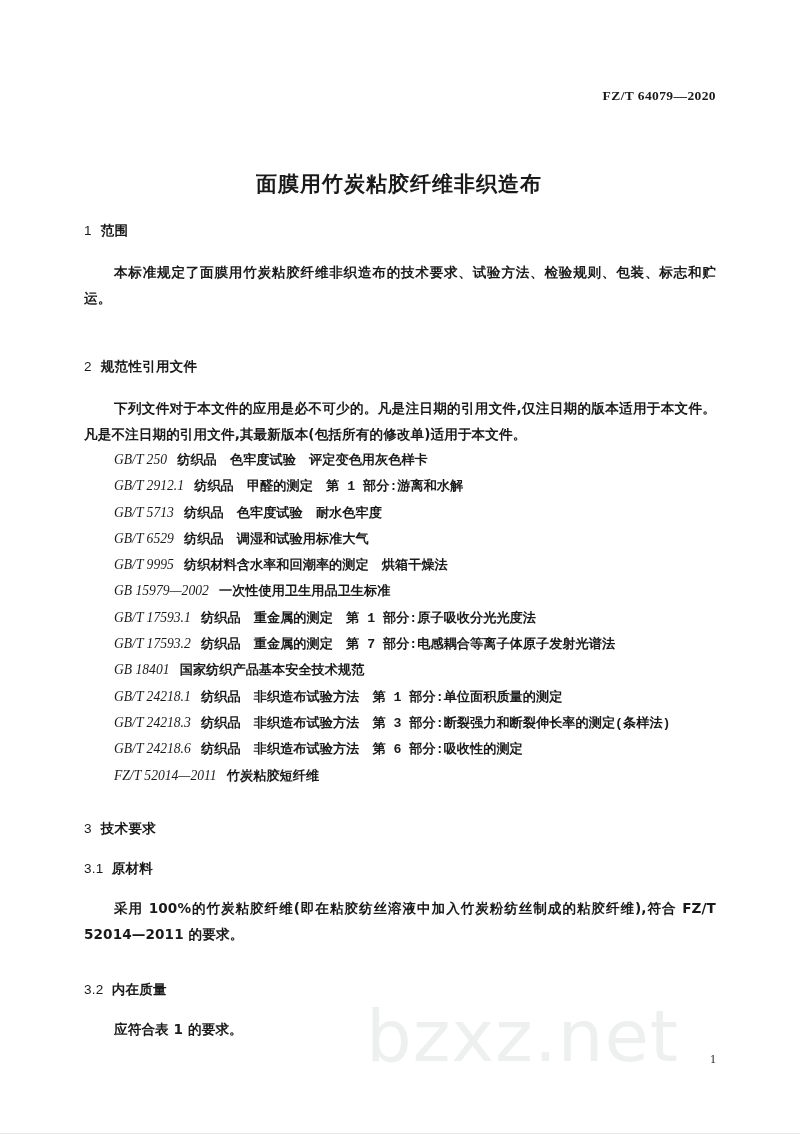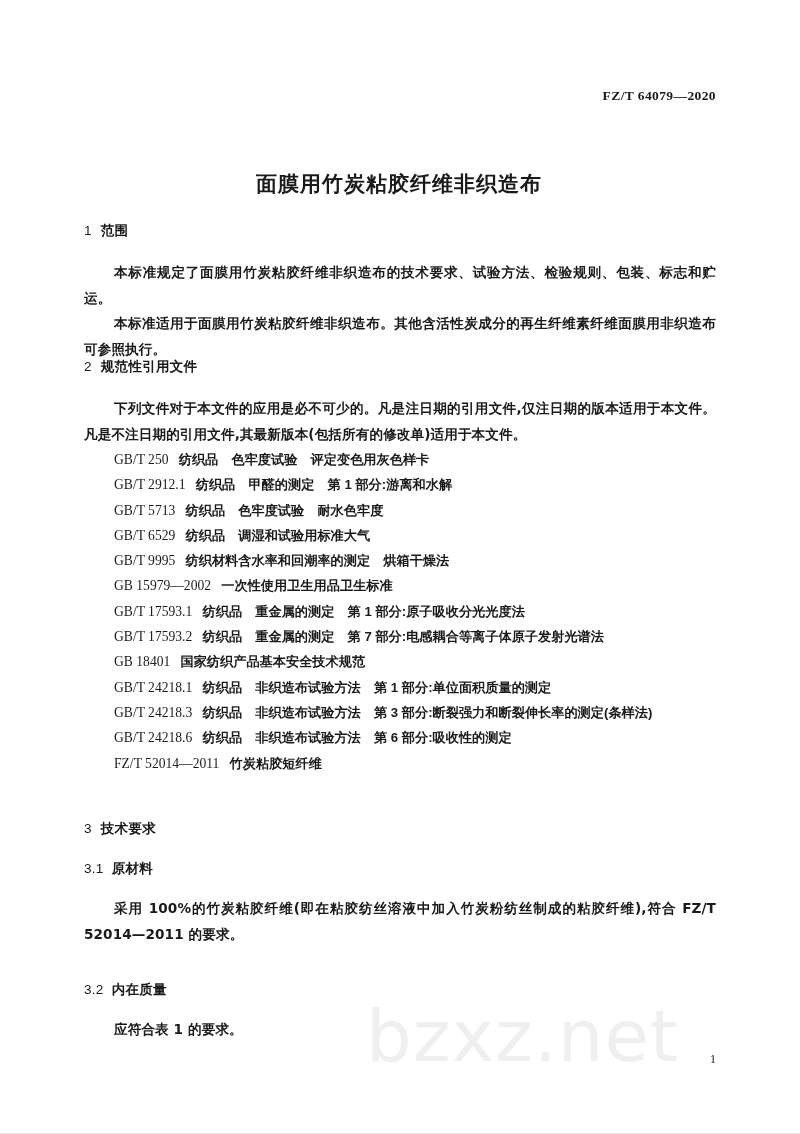--- a/index.html
+++ b/index.html
@@ -116,23 +116,24 @@
   }
   ul.ref-list li {
     font-family: "Liberation Serif", "DejaVu Serif", serif;
     font-size: 13.6px;
     line-height: 25.3px;
     padding-left: 30px;
     white-space: nowrap;
   }
   ul.ref-list li .code {
     font-family: "Liberation Serif", "DejaVu Serif", serif;
+    font-style: italic;
   }
   ul.ref-list li .cn {
-    font-family: Liberation Sans, sans-serif;
+    font-family: Liberation Mono, monospace;
     font-weight: bold;
     font-size: 13.2px;
   }
 
   .page-number {
     position: absolute;
     right: 84px;
     top: 1052px;
     font-family: "Liberation Serif", "DejaVu Serif", serif;
     font-size: 12px;
@@ -150,21 +151,20 @@
 
     <div class="running-head">FZ/T 64079—2020</div>
 
     <h1 class="doc-title">面膜用竹炭粘胶纤维非织造布</h1>
 
     <div class="body-block" style="top:222px;">
       <h2 class="sec">
         <span class="num">1</span><span>范围</span>
       </h2>
       <p class="para" style="margin-top:20px;">本标准规定了面膜用竹炭粘胶纤维非织造布的技术要求、试验方法、检验规则、包装、标志和贮运。</p>
-      <p class="para">本标准适用于面膜用竹炭粘胶纤维非织造布。其他含活性炭成分的再生纤维素纤维面膜用非织造布可参照执行。</p>
     </div>
 
     <div class="body-block" style="top:358px;">
       <h2 class="sec">
         <span class="num">2</span><span>规范性引用文件</span>
       </h2>
       <p class="para" style="margin-top:20px;">下列文件对于本文件的应用是必不可少的。凡是注日期的引用文件,仅注日期的版本适用于本文件。凡是不注日期的引用文件,其最新版本(包括所有的修改单)适用于本文件。</p>
 
       <ul class="ref-list">
         <li><span class="code">GB/T 250</span>&nbsp;&nbsp;&nbsp;<span class="cn">纺织品　色牢度试验　评定变色用灰色样卡</span></li>

